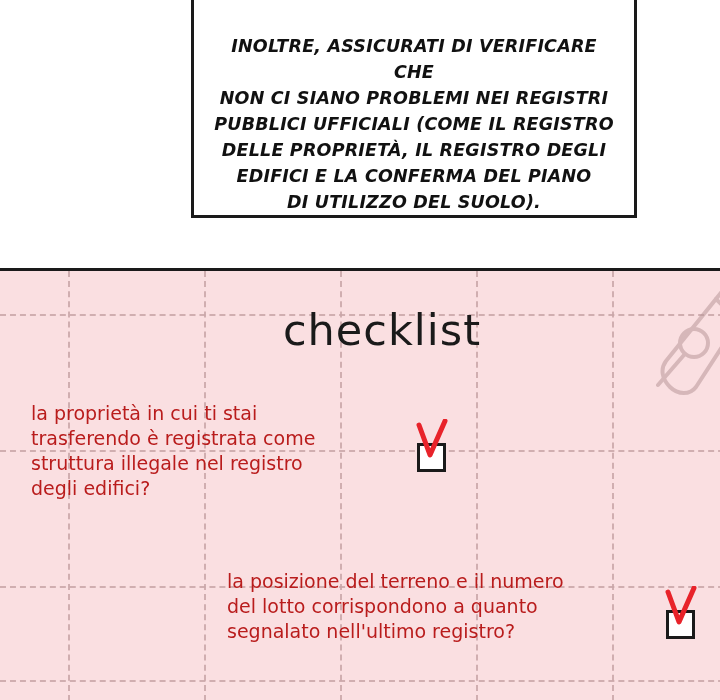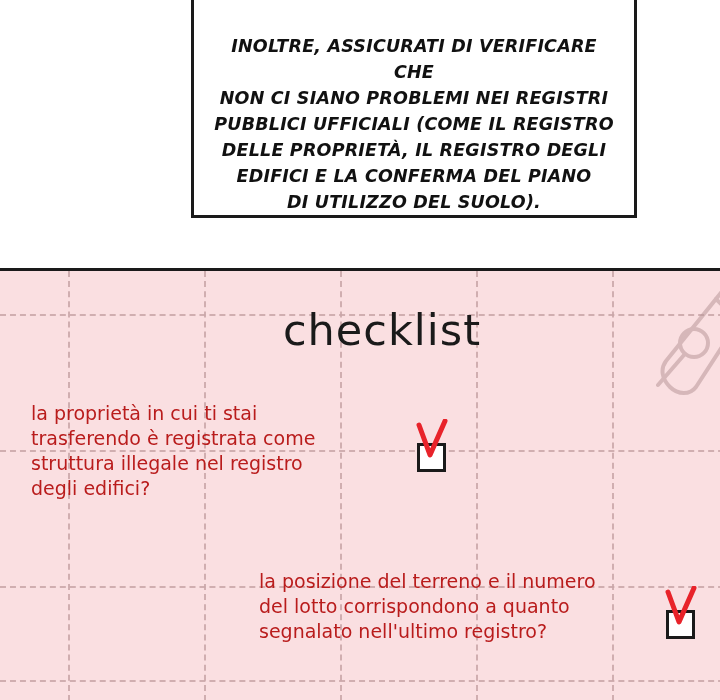--- a/index.html
+++ b/index.html
@@ -126,21 +126,21 @@
     line-height: 25px;
     color: #b91c1c;
     white-space: pre-line;
   }
   .item1-text {
     left: 31px;
     top: 130px;
     width: 380px;
   }
   .item2-text {
-    left: 259px;
+    left: 227px;
     top: 298px;
     width: 410px;
     text-align: left;
   }
 
   .checkbox {
     position: absolute;
     width: 29px;
     height: 29px;
     background: #ffffff;

